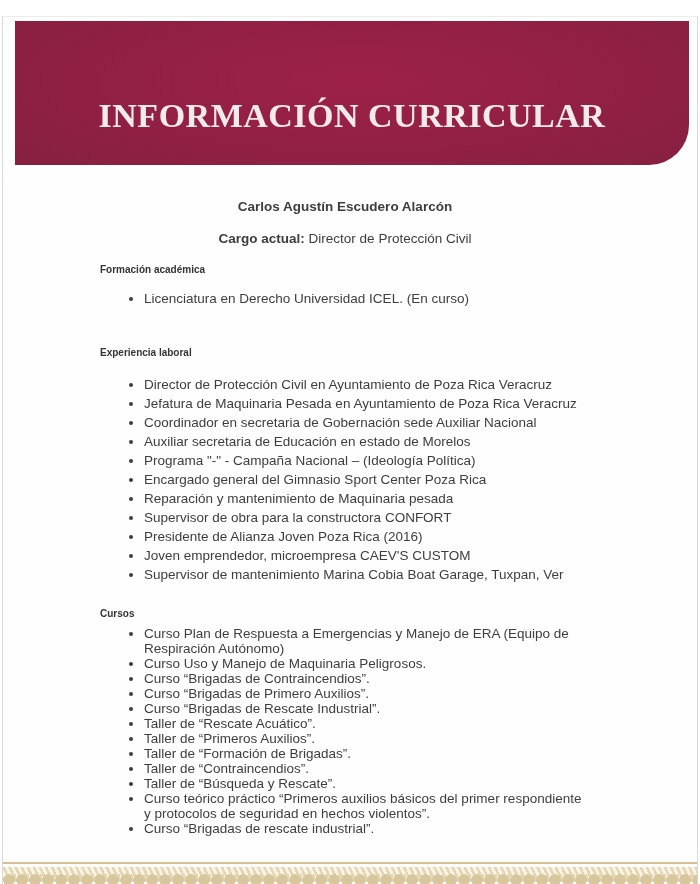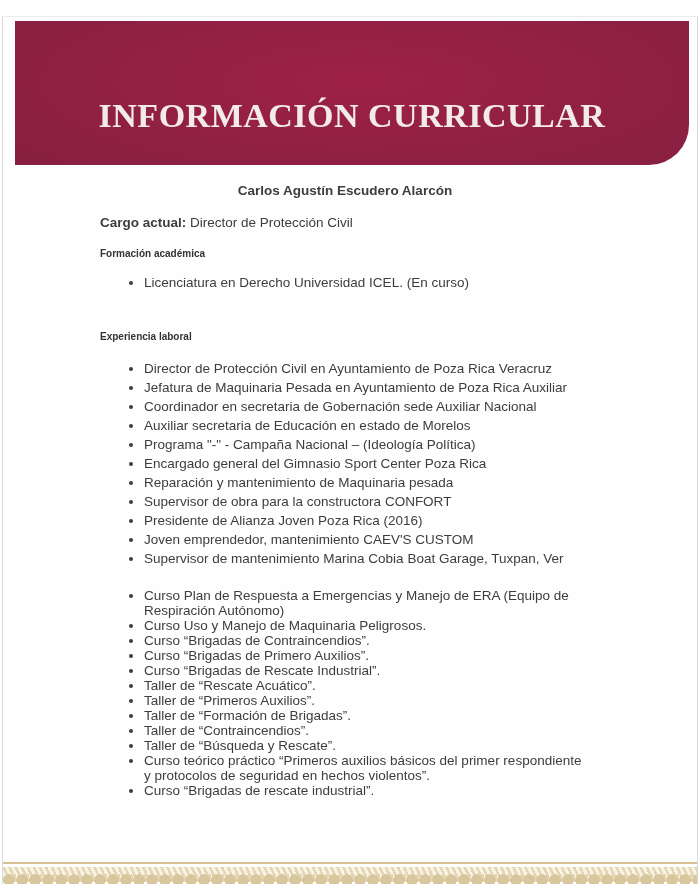--- a/index.html
+++ b/index.html
@@ -48,33 +48,34 @@
     letter-spacing: 0.5px;
     color: var(--title-text, #f3eaec);
     white-space: nowrap;
   }
   
   .content {
     position: absolute;
     top: 148px;
     left: 0;
     right: 15px;
-    padding: 18px 92px 0 97px;
+    padding: 34px 92px 0 97px;
     font-size: 13.5px;
     color: var(--body-text, #3d3d3d);
     box-sizing: border-box;
   }
   .name {
     margin: 0 0 17px 0;
     text-align: center;
     font-weight: 700;
     line-height: 15px;
   }
   .cargo {
     margin: 0 0 14px 0;
+    text-align: center;
     line-height: 15px;
   }
   .cargo strong { font-weight: 700; }
   .doc-section h3 {
     margin: 0;
     font-size: 10px;
     font-weight: 700;
     line-height: 19px;
     color: #333333;
   }
@@ -138,43 +139,44 @@
     <ul>
   <li>Licenciatura en Derecho Universidad ICEL. (En curso)</li>
 </ul>
   </section>
 
   <section class="doc-section section-1">
     <h3>Experiencia laboral</h3>
     <ul>
   <li>Director de Protección Civil en Ayuntamiento de Poza Rica Veracruz</li>
 
-  <li>Jefatura de Maquinaria Pesada en Ayuntamiento de Poza Rica Auxiliar</li>
+  <li>Jefatura de Maquinaria Pesada en Ayuntamiento de Poza Rica Veracruz</li>
 
   <li>Coordinador en secretaria de Gobernación sede Auxiliar Nacional</li>
 
   <li>Auxiliar secretaria de Educación en estado de Morelos</li>
 
   <li>Programa "-" - Campaña Nacional – (Ideología Política)</li>
 
   <li>Encargado general del Gimnasio Sport Center Poza Rica</li>
 
   <li>Reparación y mantenimiento de Maquinaria pesada</li>
 
   <li>Supervisor de obra para la constructora CONFORT</li>
 
   <li>Presidente de Alianza Joven Poza Rica (2016)</li>
 
-  <li>Joven emprendedor, mantenimiento CAEV'S CUSTOM</li>
+  <li>Joven emprendedor, microempresa CAEV'S CUSTOM</li>
 
   <li>Supervisor de mantenimiento Marina Cobia Boat Garage, Tuxpan, Ver</li>
 </ul>
   </section>
 
   <section class="doc-section section-2">
+    <h3>Cursos</h3>
     <ul>
   <li>Curso Plan de Respuesta a Emergencias y Manejo de ERA (Equipo de Respiración Autónomo)</li>
 
   <li>Curso Uso y Manejo de Maquinaria Peligrosos.</li>
 
   <li>Curso “Brigadas de Contraincendios”.</li>
 
   <li>Curso “Brigadas de Primero Auxilios”.</li>
 
   <li>Curso “Brigadas de Rescate Industrial”.</li>

